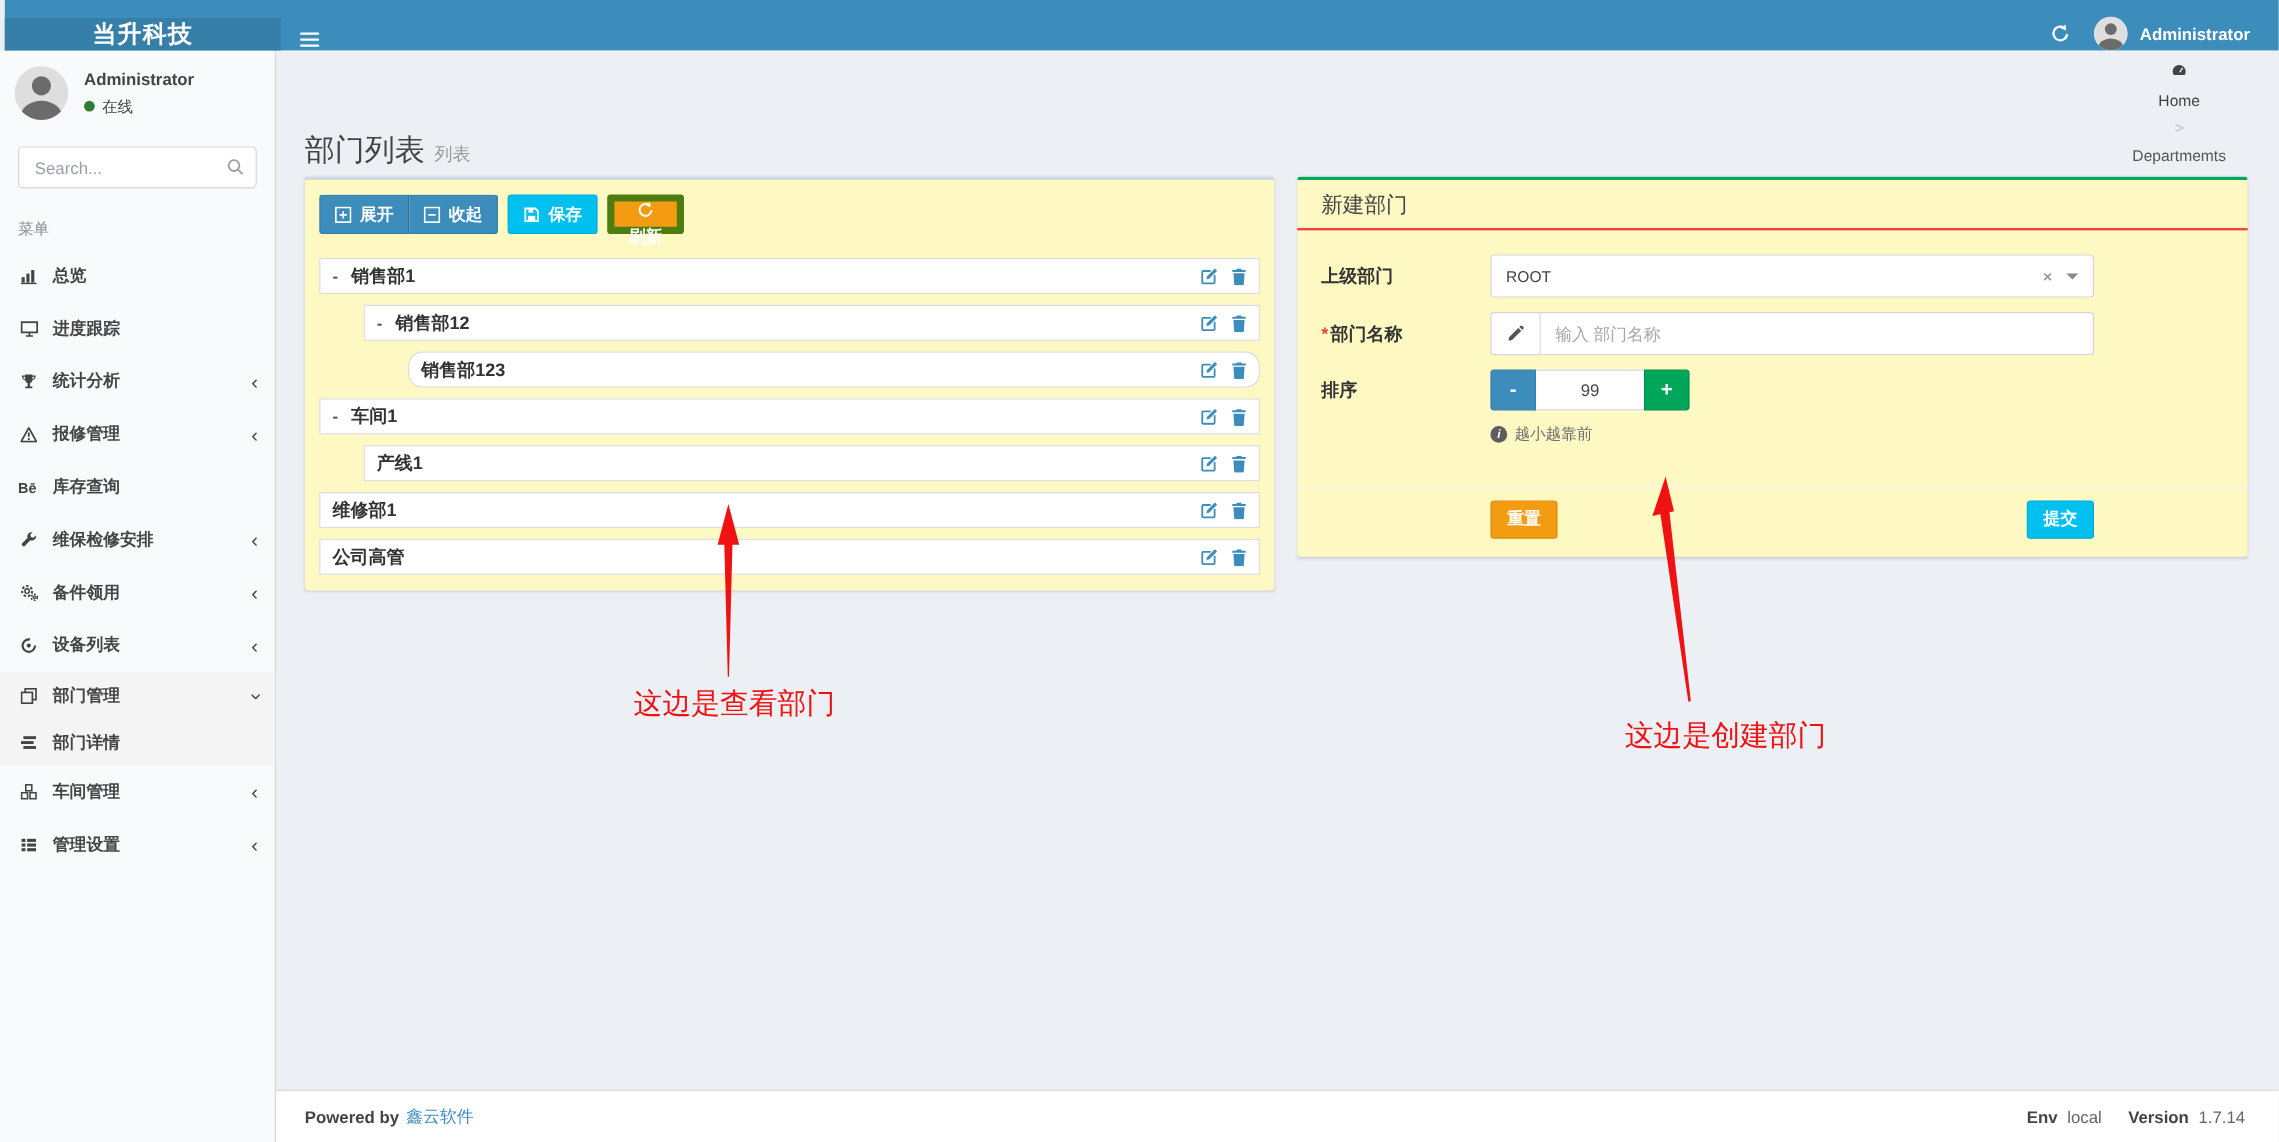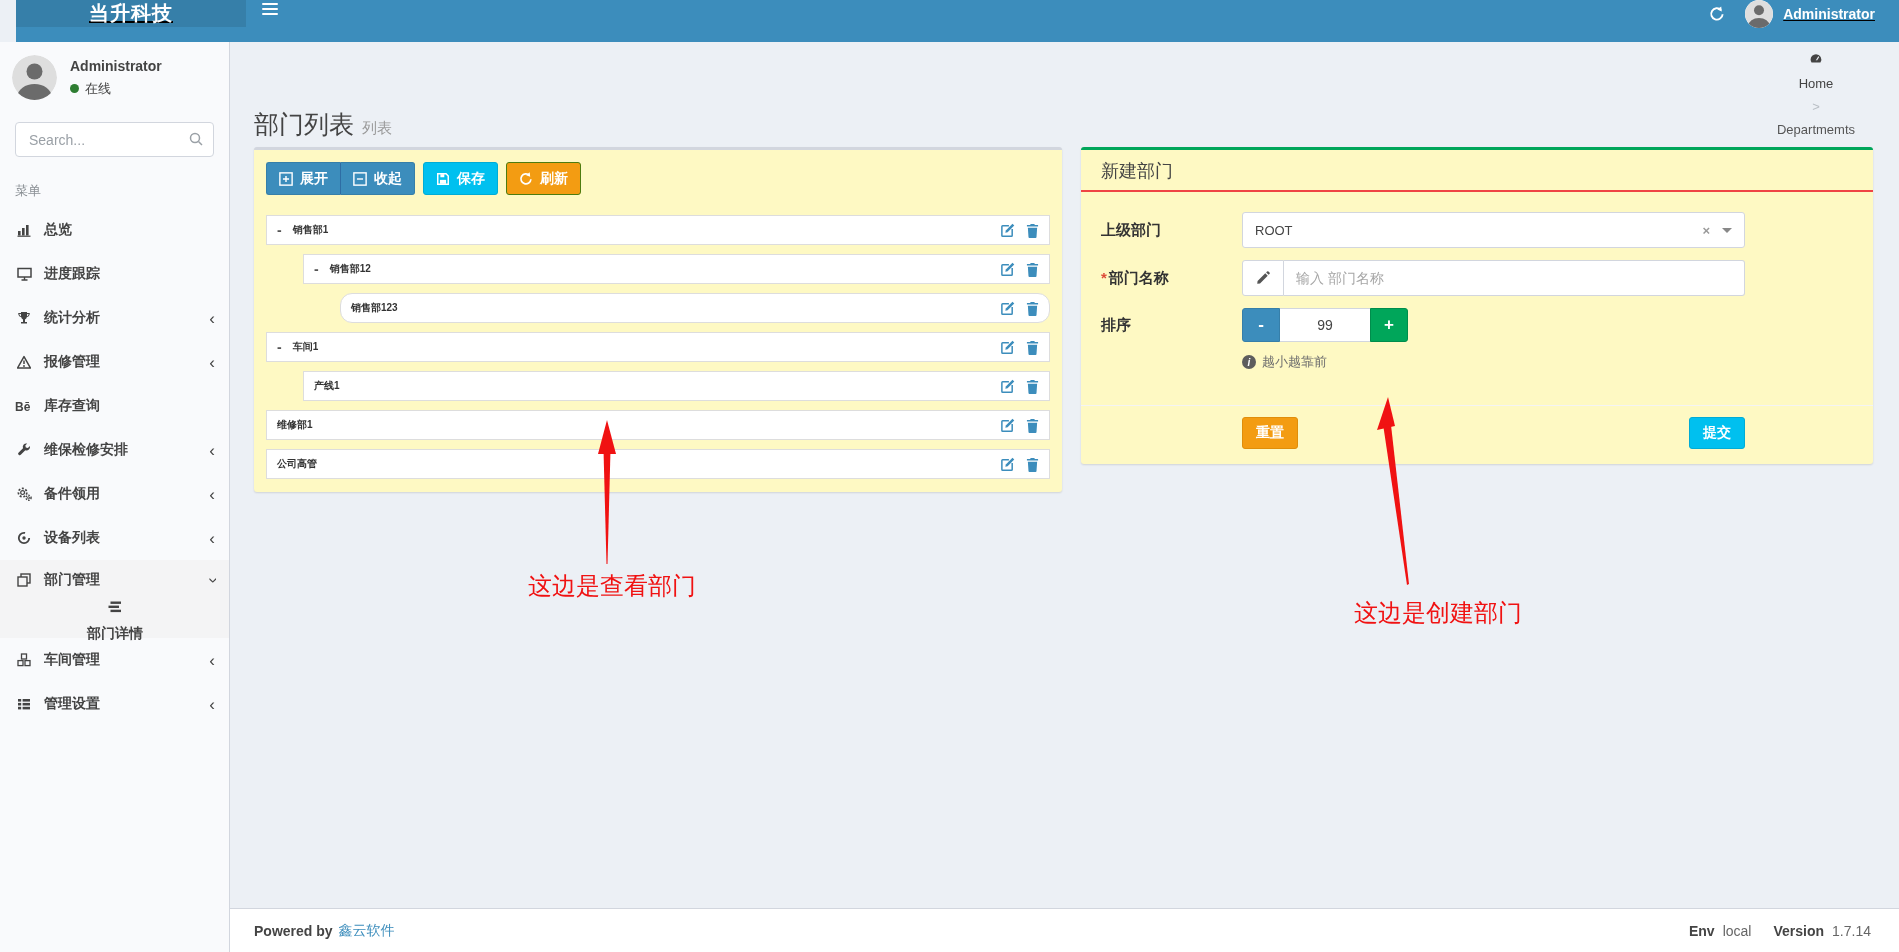--- a/index.html
+++ b/index.html
@@ -5,21 +5,21 @@
   :root{
     --primary:#3c8dbc; --primary-dark:#367fa9; --info:#00c0ef; --warning:#f39c12;
     --success:#00a65a; --annotation_red:#f01212; --content_bg:#ecf0f5;
     --sidebar_bg:#f9fafc; --border:#d2d6de;
   }
   *{margin:0;padding:0;box-sizing:border-box;font-family:"Liberation Sans","DejaVu Sans",sans-serif;}
   html,body{width:1899px;height:952px;overflow:hidden;background:var(--content_bg);}
   .stage{position:relative;width:1899px;height:952px;}
 
   
-  .navbar{position:absolute;top:0;left:16px;right:0;height:42px;background:var(--primary);display:flex;align-items:flex-start;z-index:30;text-decoration:underline;}
+  .navbar{position:absolute;top:0;left:4px;right:0;height:42px;background:var(--primary);display:flex;align-items:flex-end;z-index:30;}
   .brand{width:230px;background:var(--primary-dark);color:#fff;font-size:20px;font-weight:bold;display:flex;align-items:center;justify-content:center;letter-spacing:1px;}
   .hamburger{width:48px;display:flex;align-items:center;justify-content:center;color:#fff;cursor:pointer;}
   .hamburger .bars{display:inline-block;width:16px;}
   .hamburger .bars span{display:block;height:2px;background:#fff;margin:3px 0;border-radius:1px;}
   .nav-right{margin-left:auto;display:flex;align-items:center;gap:20px;padding-right:24px;}
   .nav-refresh{color:#fff;display:flex;align-items:center;cursor:pointer;}
   .nav-user{display:flex;align-items:center;gap:10px;color:#fff;font-size:14px;font-weight:600;cursor:pointer;}
   .avatar-sm{width:28px;height:28px;border-radius:50%;overflow:hidden;background:#fff;flex:none;}
 
   
@@ -33,21 +33,21 @@
   .search-wrap input{width:100%;height:35px;border:1px solid var(--border);border-radius:4px;background:#fff;padding:0 32px 0 13px;font-size:14px;color:#444;outline:none;}
   .search-wrap input::placeholder{color:#9aa0a6;}
   .search-icon{position:absolute;right:10px;top:9px;}
   .menu-header{margin:25px 0 2px 15px;font-size:13px;color:#8a8f94;}
   ul.menu{list-style:none;margin-top:8px;}
   ul.menu li{height:44px;display:flex;align-items:center;gap:11px;padding:0 14px 0 15px;font-size:14px;font-weight:600;color:#444;cursor:pointer;}
   ul.menu li .mi-icon{width:18px;display:flex;justify-content:center;flex:none;}
   ul.menu li .chev{margin-left:auto;color:#444;font-size:17px;line-height:1;font-weight:400;}
   ul.menu li .chev.down{transform:rotate(-90deg);}
   ul.menu li.active{background:#f4f4f5;}
-  ul.menu li.sub{height:38px;flex-direction:column;}
+  ul.menu li.sub{height:38px;}
   ul.menu li.parent-open{height:40px;}
 
   
   .content{position:absolute;left:230px;top:42px;right:0;bottom:44px;background:var(--content_bg);}
   .content-header{position:absolute;left:24px;right:44px;top:10px;display:flex;justify-content:space-between;align-items:flex-end;}
   .page-title{font-size:25px;font-weight:500;color:#444;}
   .page-subtitle{font-size:15px;color:#999;margin-left:8px;font-weight:400;}
   .breadcrumb{display:flex;align-items:center;gap:8px;font-size:13px;color:#444;padding-bottom:4px;flex-direction:column;}
   .breadcrumb .sep{color:#b8bec4;}
   .breadcrumb .current{color:#555;}
@@ -57,29 +57,29 @@
   .box-right{left:851px;top:65px;width:792px;height:317px;border-top:3px solid var(--success);}
 
   
   .toolbar{position:absolute;left:12px;top:12px;display:flex;align-items:center;}
   .btn{height:33px;display:inline-flex;align-items:center;gap:7px;padding:0 12px;color:#fff;font-size:14px;font-weight:600;border-radius:3px;cursor:pointer;white-space:nowrap;}
   .btn svg{flex:none;}
   .btn-primary{background:var(--primary);border:1px solid var(--primary-dark);}
   .grp-l{border-radius:3px 0 0 3px;border-right:1px solid #2e6da4;}
   .grp-r{border-radius:0 3px 3px 0;border-left:0;}
   .btn-info{background:var(--info);border:1px solid #00acd6;margin-left:8px;}
-  .btn-warning{background:var(--warning);border:1px solid #4d7c0f;margin-left:8px;}
+  .btn-warning{background:var(--warning);border:6px solid #4d7c0f;margin-left:8px;flex-direction:column;}
 
   
   .tree{position:absolute;left:12px;right:12px;top:65px;}
   .tree-row{height:30px;margin-bottom:9px;display:flex;align-items:center;border:1px solid #ddd;background:#fff;padding:0 10px;cursor:pointer;}
   .tree-row.lvl1{margin-left:37px;}
   .tree-row.lvl2{margin-left:74px;border-radius:12px;}
   .toggle{color:#555;font-weight:700;margin-right:11px;font-size:14px;line-height:1;cursor:pointer;}
-  .tree-name{font-size:10px;font-weight:700;color:#333;text-align:right;}
+  .tree-name{font-size:15px;font-weight:700;color:#333;text-align:right;}
   .row-actions{margin-left:auto;display:flex;gap:11px;align-items:center;}
   .act{display:flex;cursor:pointer;}
 
   
   .box-header{height:42px;line-height:42px;padding:0 20px;font-size:18px;color:#444;border-bottom:2px solid #ef4444;}
   .form-row{position:absolute;left:20px;right:20px;display:flex;align-items:center;}
   .label-col{width:127px;text-align:left;font-weight:700;font-size:15px;color:#333;flex:none;}
   .req{color:#dd4b39;margin-right:2px;}
   .ctrl-col{margin-left:14px;width:503px;display:flex;align-items:center;}
   .select-box{width:503px;height:36px;border:1px solid var(--border);border-radius:3px;background:#fff;display:flex;align-items:center;padding:0 12px;font-size:13px;color:#444;cursor:pointer;}

